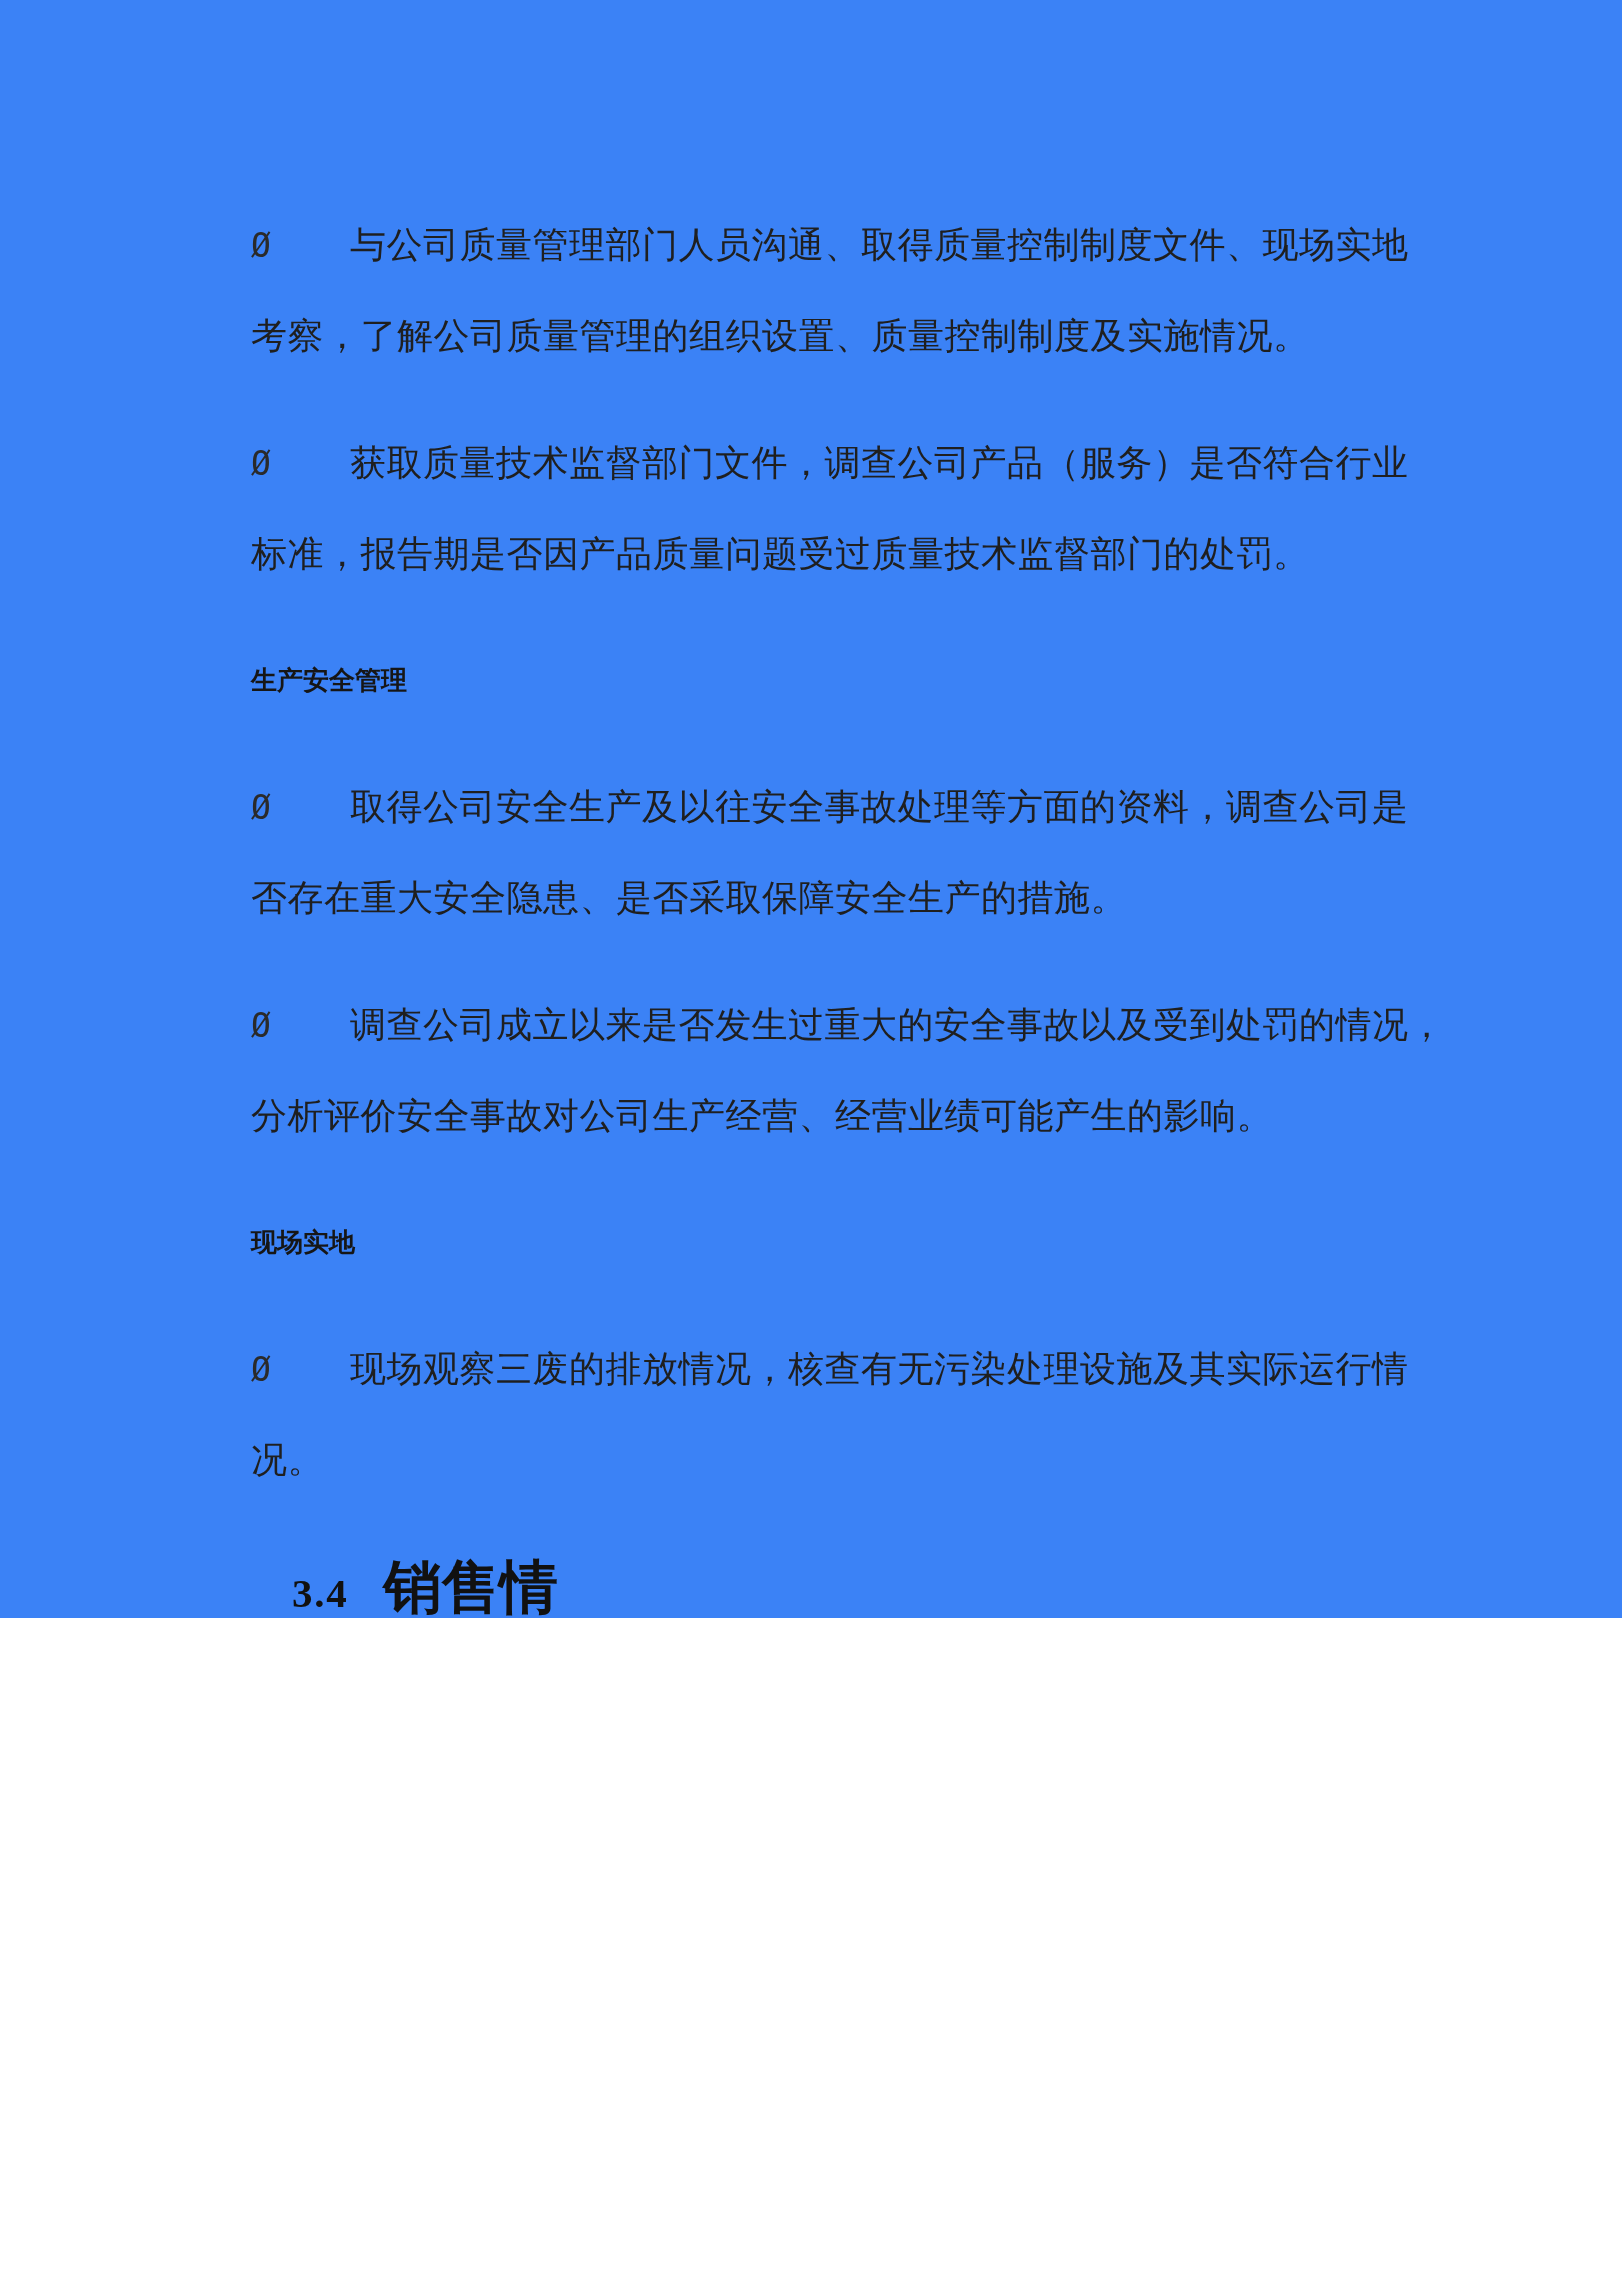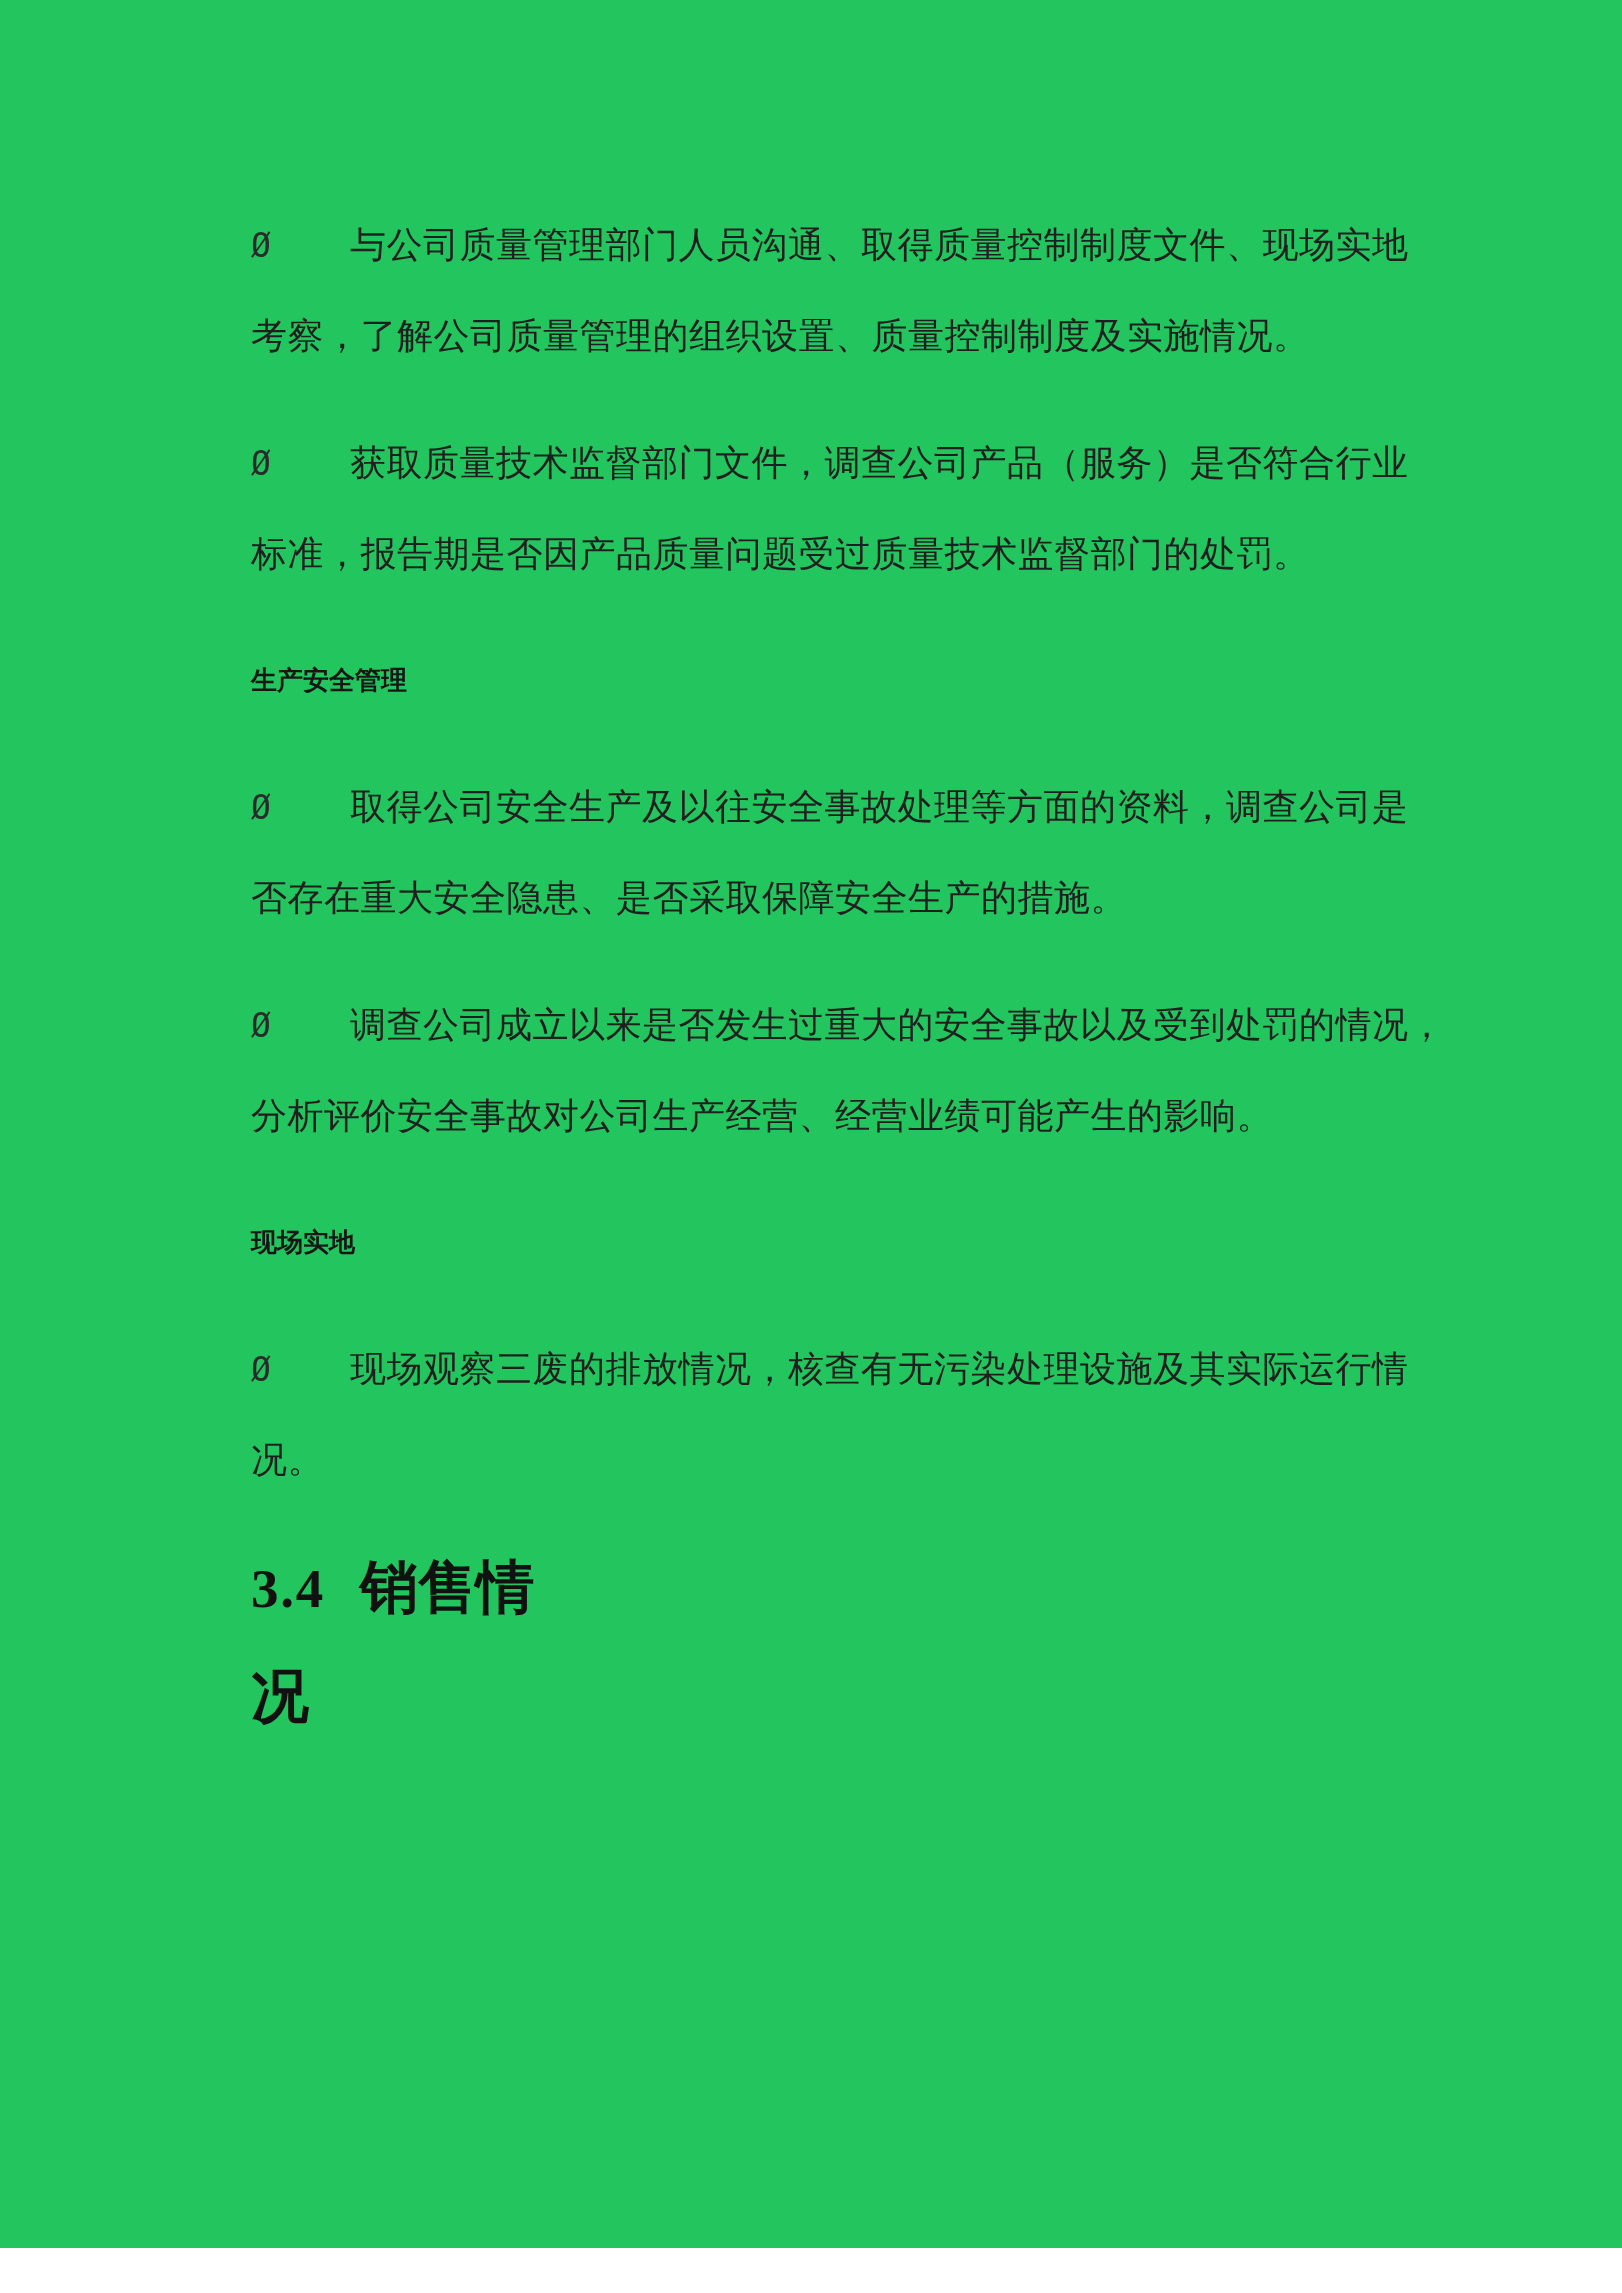--- a/index.html
+++ b/index.html
@@ -3,22 +3,22 @@
 <meta charset="utf-8">
 <style>
   html, body {
     margin: 0;
     padding: 0;
     background: #ffffff;
   }
   .page {
     position: relative;
     width: 1623px;
-    height: 2248px;
-    background: #22c55e;
+    height: 1618px;
+    background: #3b82f6;
     overflow: hidden;
     font-family: "Liberation Serif", "DejaVu Serif", serif;
     color: #1f1f1f;
   }
   .doc {
     position: absolute;
     left: 251px;
     top: 0;
     width: 1173px;
     padding-top: 200px;
@@ -52,22 +52,23 @@
     font-size: 58px;
     line-height: 109px;
     height: 109px;
     font-weight: bold;
     color: #111111;
     white-space: nowrap;
   }
   .big-heading-num {
     display: inline-block;
     margin-right: 35px;
-    font-size: 55px;
+    font-size: 41px;
     letter-spacing: 1.8px;
+    margin-left: 41px;
   }
   .big-gap { margin-top: 27px; }
 </style>
 </head>
 <body>
 
 <div class="page">
   <div class="doc" id="doc">
       <div class="para">
         <div class="line"><span class="bullet-glyph">Ø</span><span>与公司质量管理部门人员沟通、取得质量控制制度文件、现场实地</span></div>

